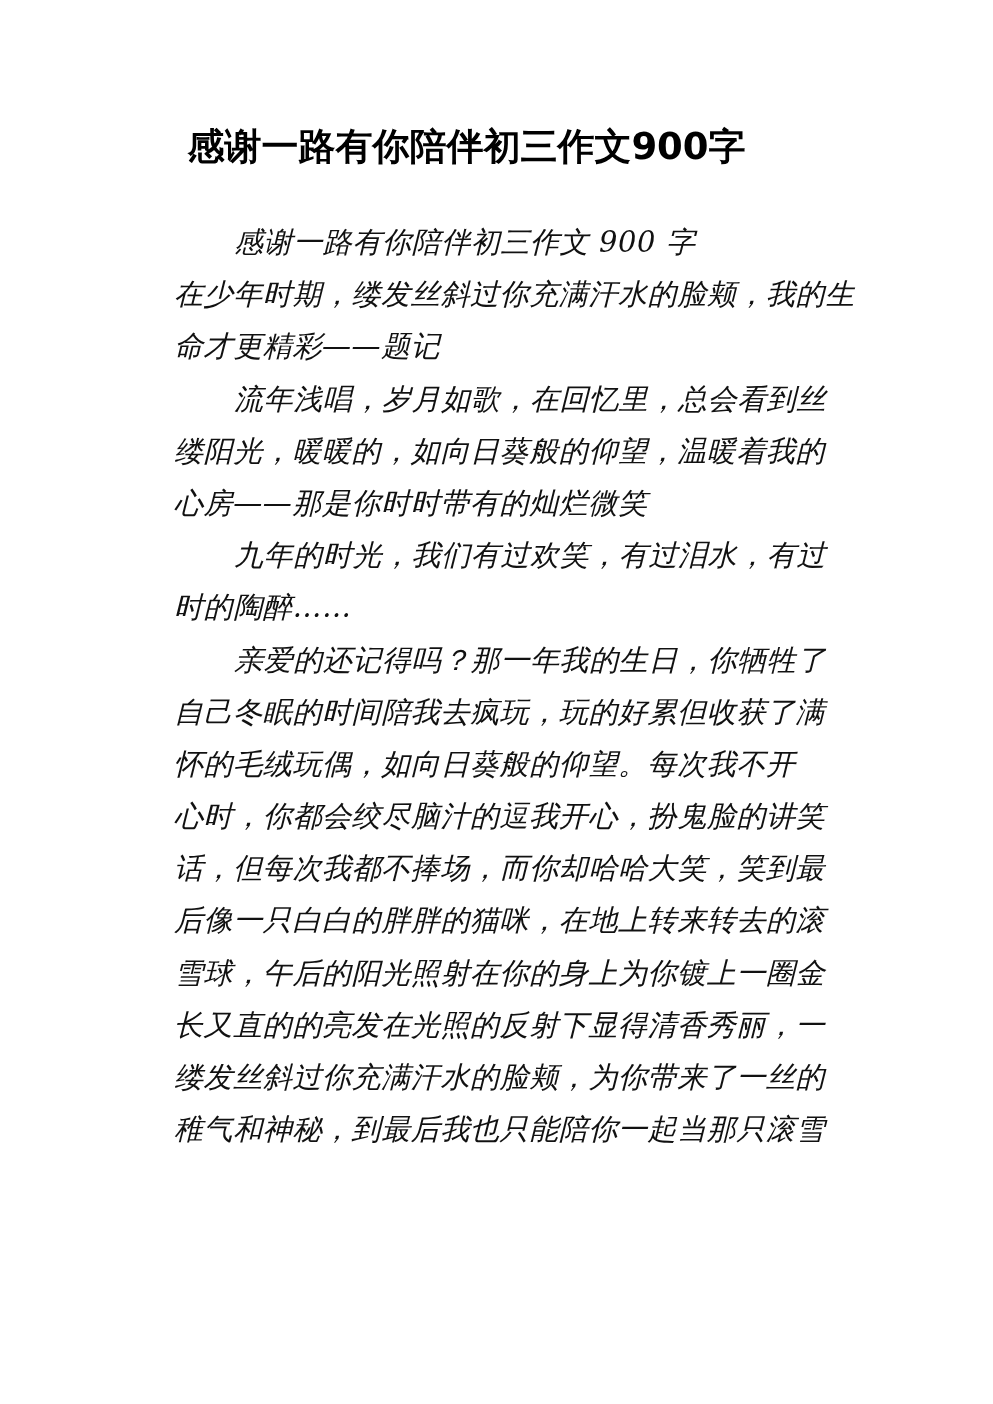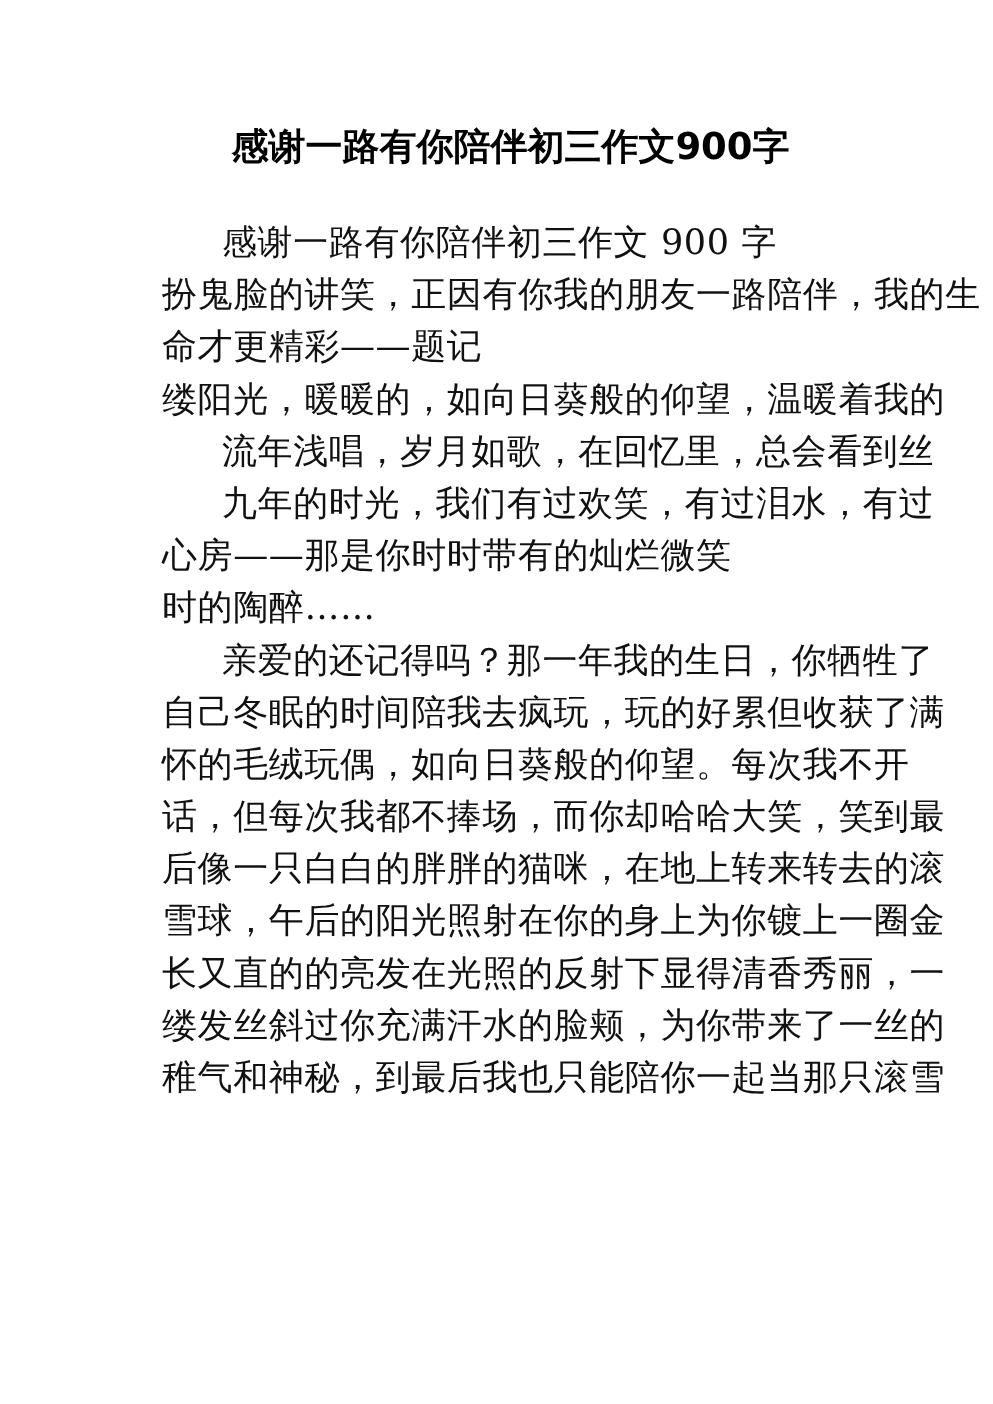--- a/index.html
+++ b/index.html
@@ -26,60 +26,61 @@
       left: 0;
       top: 122px;
       width: 933px;
       text-align: center;
       font-family: "DejaVu Sans", "Liberation Sans", sans-serif;
       font-weight: bold;
       font-size: 37px;
       line-height: 50px;
       letter-spacing: 0px;
       color: #000000;
-      padding-left: 44px;
     }
     .body-text {
       position: absolute;
-      left: 162px;
+      left: 174px;
       top: 216px;
       width: 662px;
       font-family: "DejaVu Serif", "Liberation Serif", serif;
-      font-size: 35px;
+      font-size: 29px;
       color: #111111;
+      font-style: italic;
     }
     .line {
       display: block;
       height: 52.2px;
       line-height: 52.2px;
       white-space: nowrap;
       letter-spacing: 0.6px;
     }
     .line.indent {
       padding-left: 60px;
     }
   </style>
 </head>
 <body>
 
 <div class="page">
   <h1 class="doc-title" style="margin:0;">感谢一路有你陪伴初三作文900字</h1>
 
   <div class="body-text">
     <span class="line indent">感谢一路有你陪伴初三作文 900 字</span>
-    <span class="line">扮鬼脸的讲笑，正因有你我的朋友一路陪伴，我的生</span>
+    <span class="line">在少年时期，缕发丝斜过你充满汗水的脸颊，我的生</span>
     <span class="line">命才更精彩——题记</span>
+    <span class="line indent">流年浅唱，岁月如歌，在回忆里，总会看到丝</span>
     <span class="line">缕阳光，暖暖的，如向日葵般的仰望，温暖着我的</span>
-    <span class="line indent">流年浅唱，岁月如歌，在回忆里，总会看到丝</span>
+    <span class="line">心房——那是你时时带有的灿烂微笑</span>
     <span class="line indent">九年的时光，我们有过欢笑，有过泪水，有过</span>
-    <span class="line">心房——那是你时时带有的灿烂微笑</span>
     <span class="line">时的陶醉……</span>
     <span class="line indent">亲爱的还记得吗？那一年我的生日，你牺牲了</span>
     <span class="line">自己冬眠的时间陪我去疯玩，玩的好累但收获了满</span>
     <span class="line">怀的毛绒玩偶，如向日葵般的仰望。每次我不开</span>
+    <span class="line">心时，你都会绞尽脑汁的逗我开心，扮鬼脸的讲笑</span>
     <span class="line">话，但每次我都不捧场，而你却哈哈大笑，笑到最</span>
     <span class="line">后像一只白白的胖胖的猫咪，在地上转来转去的滚</span>
     <span class="line">雪球，午后的阳光照射在你的身上为你镀上一圈金</span>
     <span class="line">长又直的的亮发在光照的反射下显得清香秀丽，一</span>
     <span class="line">缕发丝斜过你充满汗水的脸颊，为你带来了一丝的</span>
     <span class="line">稚气和神秘，到最后我也只能陪你一起当那只滚雪</span>
   </div>
 </div>
 
 </body></html>

